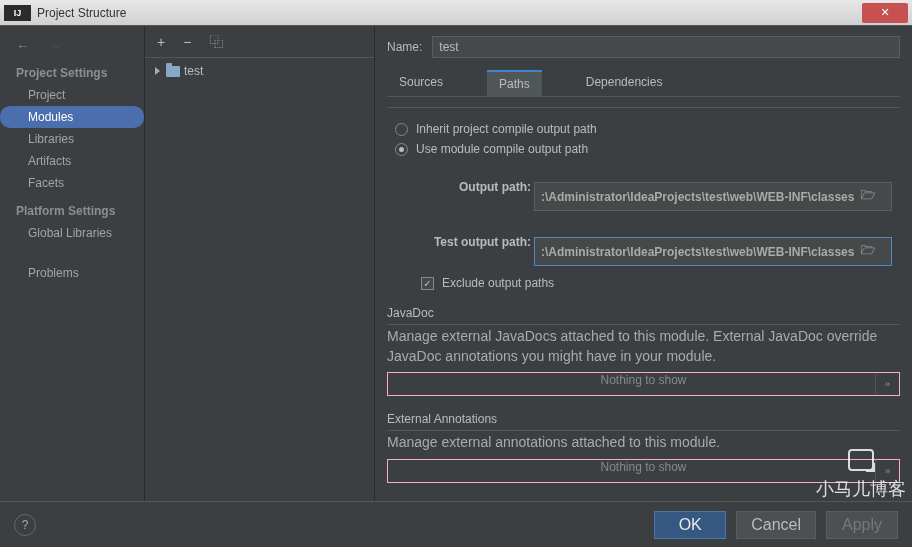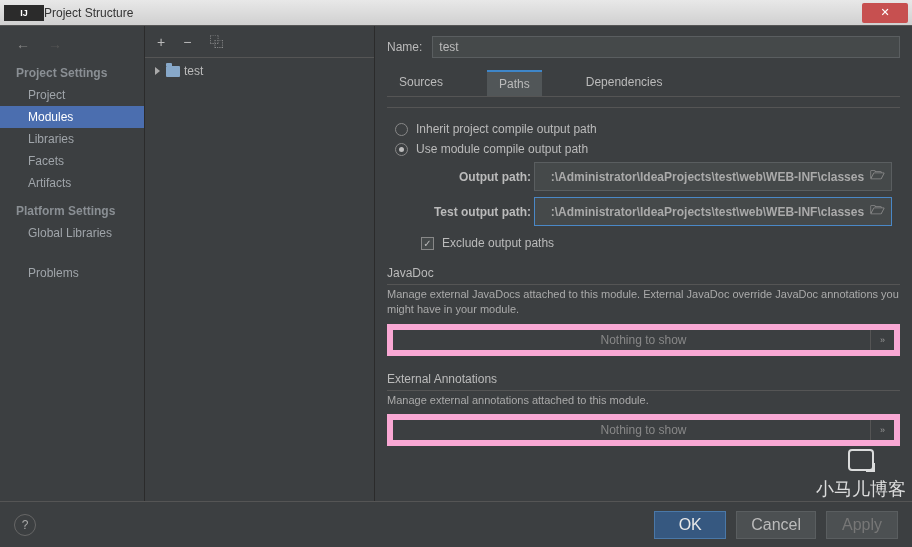--- a/index.html
+++ b/index.html
@@ -1,29 +1,29 @@
 <!DOCTYPE html>
 <html><head>
 <meta charset="utf-8">
 <style>
 * { margin: 0; padding: 0; box-sizing: border-box; font-family: "Segoe UI", Arial, sans-serif; }
 body { width: 912px; height: 547px; background: #3c3f41; color: #bbbbbb; font-size: 12px; overflow: hidden; position: relative; }
 
 .titlebar { height: 26px; background: linear-gradient(#e8e8e8, #d0d0d0); display: flex; align-items: center; padding: 0 4px; border-bottom: 1px solid #555; }
-.titlebar .ij-icon { width: 40px; height: 16px; background: #2b2b2b; display: inline-flex; align-items: center; justify-content: center; color: #fff; font-size: 9px; font-weight: bold; }
+.titlebar .ij-icon { width: 27px; height: 16px; background: #2b2b2b; margin-right: 6px; display: inline-flex; align-items: center; justify-content: center; color: #fff; font-size: 9px; font-weight: bold; }
 .titlebar .title-text { color: #333; font-size: 12px; }
 .titlebar .close-btn { margin-left: auto; width: 46px; height: 20px; background: #c75050; display: flex; align-items: center; justify-content: center; color: #fff; font-size: 11px; border-radius: 2px; }
 
 .dialog-body { display: flex; height: 475px; }
 
 .left-nav { width: 145px; background: #3c3f41; padding-top: 10px; border-right: 1px solid #2b2b2b; }
 .nav-arrows { display: flex; gap: 18px; padding: 0 16px 10px; font-size: 14px; color: #888; }
 .nav-head { color: #8a8f94; font-weight: bold; padding: 4px 16px; font-size: 12px; }
 .nav-item { padding: 4px 0 4px 28px; color: #a0a5aa; cursor: pointer; }
-.nav-item.sel { background: #4b6eaf; color: #fff; }
+.nav-item.sel { background: #4b6eaf; color: #fff; border-radius: 10px; }
 
 .mid-panel { width: 230px; background: #3c3f41; border-right: 1px solid #2b2b2b; }
 .mid-toolbar { height: 32px; border-bottom: 1px solid #555; display: flex; align-items: center; gap: 18px; padding: 0 12px; color: #bbb; font-size: 14px; }
 .tree { padding: 6px 10px; }
 .tree-row { display: flex; align-items: center; gap: 4px; font-size: 12px; }
 .tri { width: 0; height: 0; border-left: 5px solid #aaa; border-top: 4px solid transparent; border-bottom: 4px solid transparent; margin-right: 2px; }
 .folder-ic { width: 14px; height: 11px; background: #87a8c9; border-radius: 1px; position: relative; }
 .folder-ic::before { content: ""; position: absolute; top: -3px; left: 0; width: 6px; height: 3px; background: #87a8c9; border-radius: 1px 1px 0 0; }
 
 .right-panel { flex: 1; background: #3c3f41; padding: 10px 12px 0 12px; overflow-y: auto; }
@@ -37,29 +37,29 @@
 .section-label { color: #bbb; margin: 6px 0 4px; }
 .section-box { border: 1px solid #555; border-top: none; padding: 10px 14px 12px; margin-bottom: 14px; }
 .sep { height: 1px; background: #555; margin-bottom: 2px; }
 
 .radio-row { display: flex; align-items: flex-end; gap: 8px; margin: 6px 0; }
 .radio { width: 13px; height: 13px; border: 1px solid #888; border-radius: 50%; display: inline-block; position: relative; }
 .radio.checked::after { content: ""; position: absolute; inset: 3px; background: #bbb; border-radius: 50%; }
 
 .path-row { display: flex; align-items: center; gap: 3px; margin: 6px 0 6px 26px; font-weight: bold; }
 .path-label { width: 110px; text-align: right; white-space: nowrap; }
-.path-input { flex: 1; background: #45494a; border: 1px solid #5a5e60; color: #aaa; padding: 3px 6px; font-size: 12px; display: flex; align-items: center; justify-content: flex-end; }
+.path-input { flex: 1; background: #45494a; border: 1px solid #5a5e60; color: #aaa; padding: 3px 6px; font-size: 12px; display: flex; align-items: center; justify-content: flex-start; margin-top: 20px; }
 .path-input.focused { border: 1px solid #4a88c7; }
 .browse-ic { color: #888; font-size: 12px; margin-left: 6px; }
 
 .check-row { display: flex; align-items: center; gap: 8px; margin: 10px 0 0 26px; }
 .checkbox { width: 13px; height: 13px; border: 1px solid #888; background: #45494a; display: inline-flex; align-items: center; justify-content: center; font-size: 10px; color: #bbb; }
 
-.desc { color: #aaa; font-size: 11px; line-height: 1.4; margin-bottom: 6px; }
-.nothing-box { border: 6px solid #f9a8d4; height: 32px; display: flex; align-items: center; justify-content: center; color: #888; position: relative; font-size: 12px; }
+.desc { color: #aaa; font-size: 14px; line-height: 1.4; margin-bottom: 6px; }
+.nothing-box { border: 1px solid #f9a8d4; height: 24px; display: flex; align-items: flex-start; justify-content: center; color: #888; position: relative; font-size: 12px; }
 .chev-btn { position: absolute; right: 0; top: 0; bottom: 0; width: 24px; border-left: 1px solid #555; display: flex; align-items: center; justify-content: center; color: #999; font-size: 9px; }
 
 .footer { height: 46px; border-top: 1px solid #555; display: flex; align-items: center; padding: 0 14px; gap: 10px; }
 .help-btn { width: 22px; height: 22px; border: 1px solid #666; border-radius: 50%; display: flex; align-items: center; justify-content: center; color: #aaa; font-size: 12px; }
 .spacer { flex: 1; }
 .btn { min-width: 72px; padding: 4px 14px; background: #4c5052; border: 1px solid #5a5e60; color: #bbb; font-size: 16px; cursor: pointer; }
 .btn.primary { background: #365880; border-color: #4a78a8; color: #e8e8e8; }
 .btn.disabled { color: #777; }
 
 .watermark { position: absolute; right: 6px; bottom: 46px; display: flex; align-items: center; gap: 6px; color: #fff; font-size: 18px; font-weight: 500; opacity: 0.82; pointer-events: none; flex-direction: column; }
@@ -78,22 +78,22 @@
 <div class="dialog-body">
   <div class="left-nav">
     <div class="nav-arrows">
       <span>←</span>
       <span style="color:#555">→</span>
     </div>
     <div class="nav-head">Project Settings</div>
     <div class="nav-item">Project</div>
     <div class="nav-item sel">Modules</div>
     <div class="nav-item">Libraries</div>
+    <div class="nav-item">Artifacts</div>
     <div class="nav-item">Facets</div>
-    <div class="nav-item">Artifacts</div>
     <div class="nav-head" style="margin-top:6px">Platform Settings</div>
     <div class="nav-item">Global Libraries</div>
     <div class="nav-item" style="margin-top:18px">Problems</div>
   </div>
 
   <div class="mid-panel">
     <div class="mid-toolbar">
       <span>+</span>
       <span>−</span>
       <span>⿻</span>

